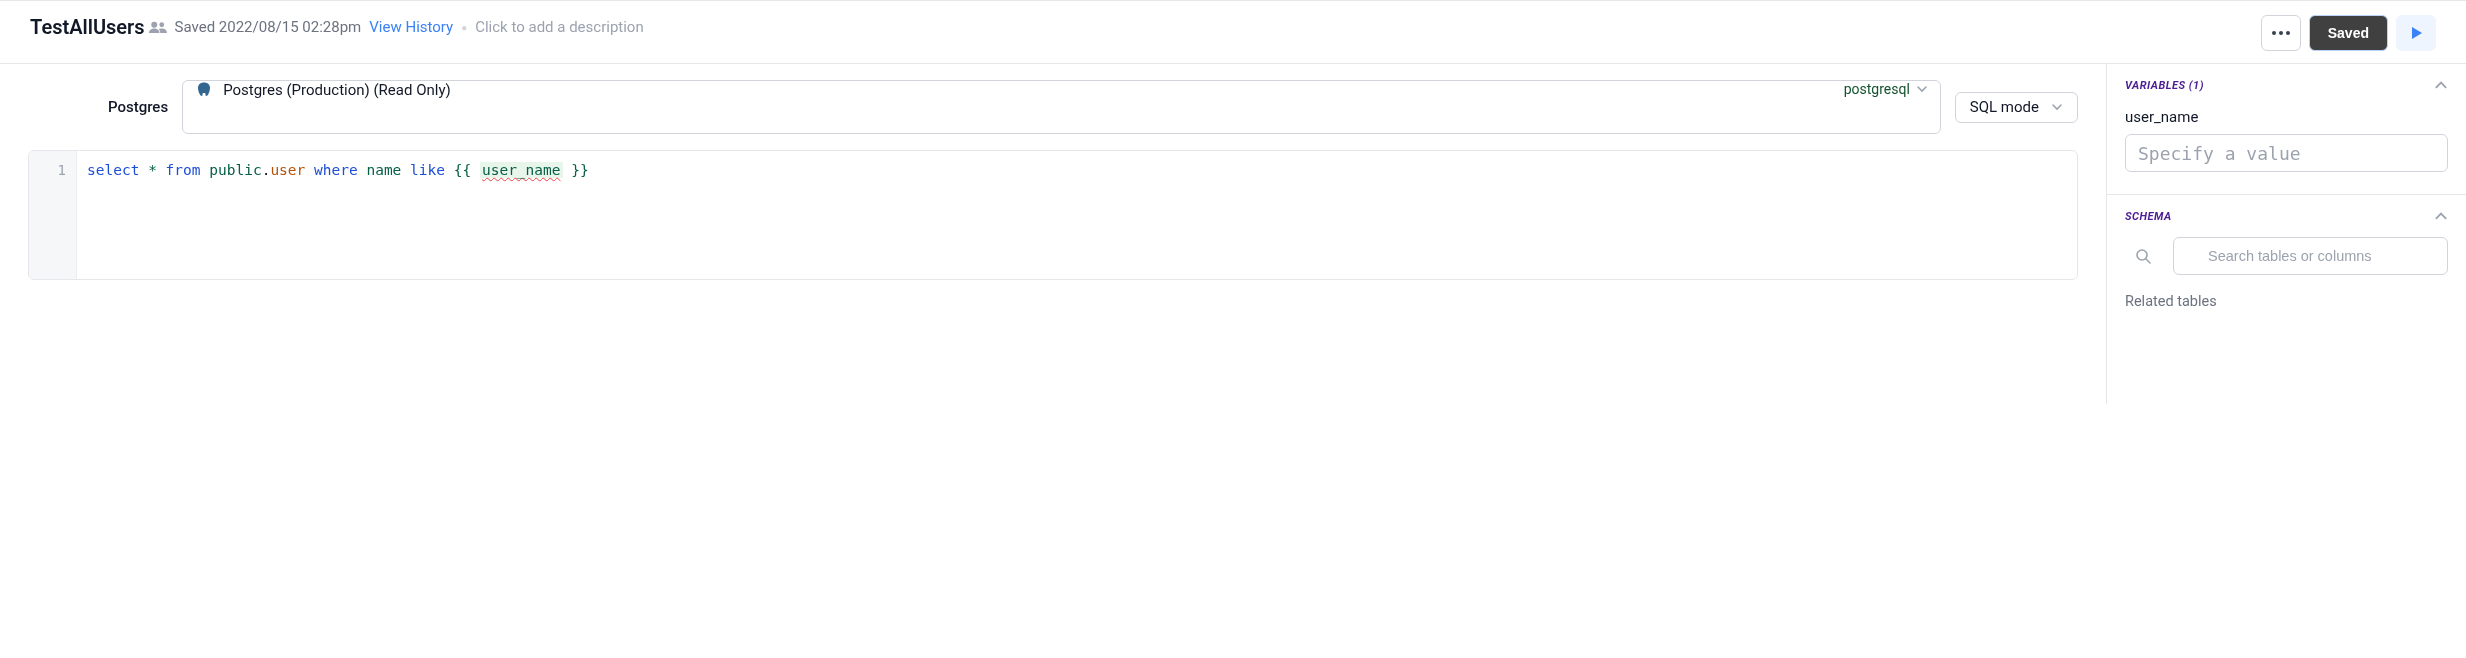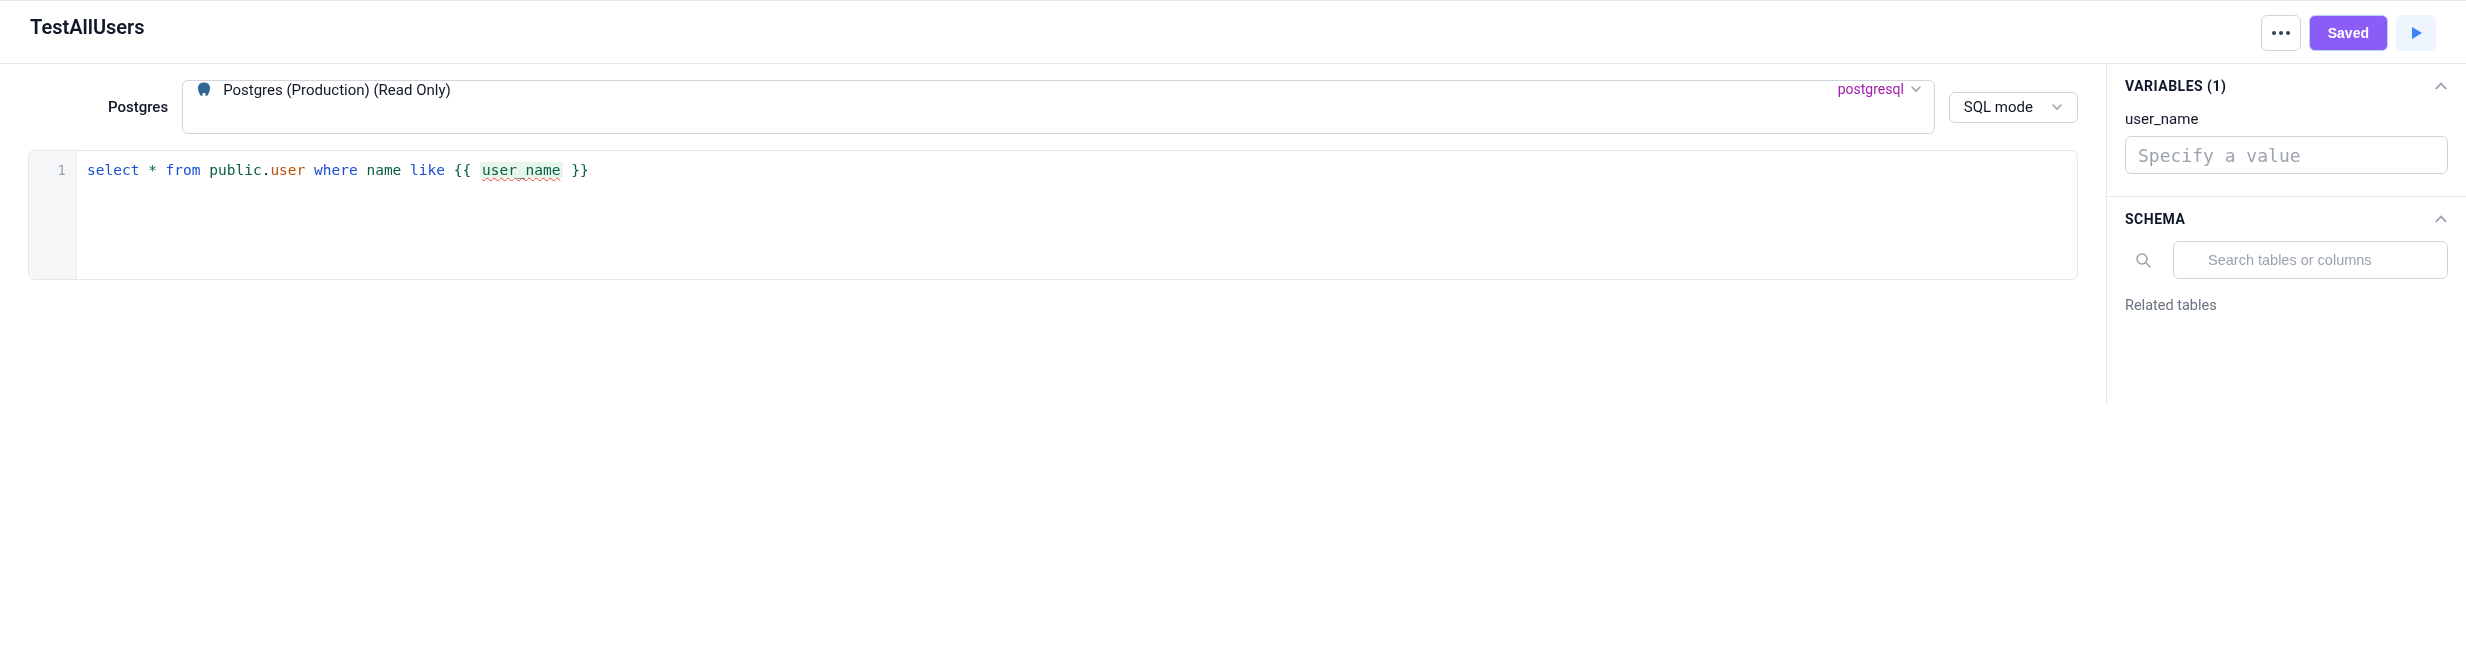--- a/index.html
+++ b/index.html
@@ -52,21 +52,21 @@
   background: #fff;
   display: inline-flex;
   align-items: center;
   justify-content: center;
   padding: 0 12px;
   cursor: pointer;
   font-size: 14px;
 }
 .btn-more { width: 40px; padding: 0; }
 .btn-saved {
-  background: #8b5cf6;
+  background: #404040;
   border-color: #b7d4f8;
   color: #fff;
   font-weight: 600;
   padding: 0 18px;
 }
 .btn-run {
   background: #eef5ff;
   border-color: #eef5ff;
   width: 40px;
   padding: 0;
@@ -101,30 +101,30 @@
   padding: 0 12px;
   gap: 10px;
   cursor: pointer;
   justify-content: space-between;
 }
 .resource-select-left { display: flex; align-items: center; gap: 10px; }
 .pg-icon { width: 18px; height: 18px; }
 .resource-name { color: #111827; font-size: 15px; }
 .db-type {
   display: flex; align-items: center; gap: 6px;
-  color: #a21caf;
+  color: #14532d;
 }
 .mode-select {
   height: 31px;
   border: 1px solid #d1d5db;
   border-radius: 6px;
   display: flex;
   align-items: center;
   padding: 0 14px;
-  gap: 18px;
+  gap: 12px;
   cursor: pointer;
   color: #111827;
   font-size: 15px;
 }
 .chevron-down { width: 12px; height: 12px; }
 .code-editor {
   border: 1px solid #e5e7eb;
   border-radius: 6px;
   background: #fff;
   display: flex;
@@ -169,25 +169,26 @@
   padding: 0;
 }
 .panel {
   border-bottom: 1px solid #e5e7eb;
   padding: 14px 18px 22px 18px;
 }
 .panel-header {
   display: flex;
   justify-content: space-between;
   align-items: center;
-  color: #0f172a;
-  font-size: 14px;
+  color: #4c1d95;
+  font-size: 11px;
   font-weight: 700;
   letter-spacing: 0.5px;
   cursor: pointer;
+  font-style: italic;
 }
 .var-label {
   margin-top: 16px;
   font-size: 15px;
   color: #111827;
 }
 .var-input {
   margin-top: 8px;
   width: 100%;
   height: 38px;
@@ -231,20 +232,33 @@
 .kebab-dots span { width: 4px; height: 4px; background: #374151; border-radius: 50%; }
 </style>
 </head>
 <body>
 
 <div class="page">
 
   <div class="header">
     <div class="header-left">
       <div class="title">TestAllUsers</div>
+      <div class="subline">
+        <span class="users-icon">
+          <svg viewBox="0 0 24 16" fill="#9ca3af">
+              <circle cx="7" cy="5" r="4"></circle>
+              <circle cx="17" cy="5" r="3.2"></circle>
+              <path d="M0 16c0-3.8 3.2-6 7-6s7 2.2 7 6H0zM15 16c0-2.2-0.8-4-2.2-5.2 1-0.5 2.4-0.8 4.2-0.8 3.4 0 7 1.8 7 6h-9z"></path>
+            </svg>
+        </span>
+        <span>Saved 2022/08/15 02:28pm</span>
+        <span class="view-history">View History</span>
+        <span class="dot-sep">●</span>
+        <span class="desc-placeholder">Click to add a description</span>
+      </div>
     </div>
     <div class="header-right">
       <button class="btn btn-more">
         <span class="kebab-dots">
             <span></span>
             <span></span>
             <span></span>
           </span>
       </button>
       <button class="btn btn-saved">Saved</button>

